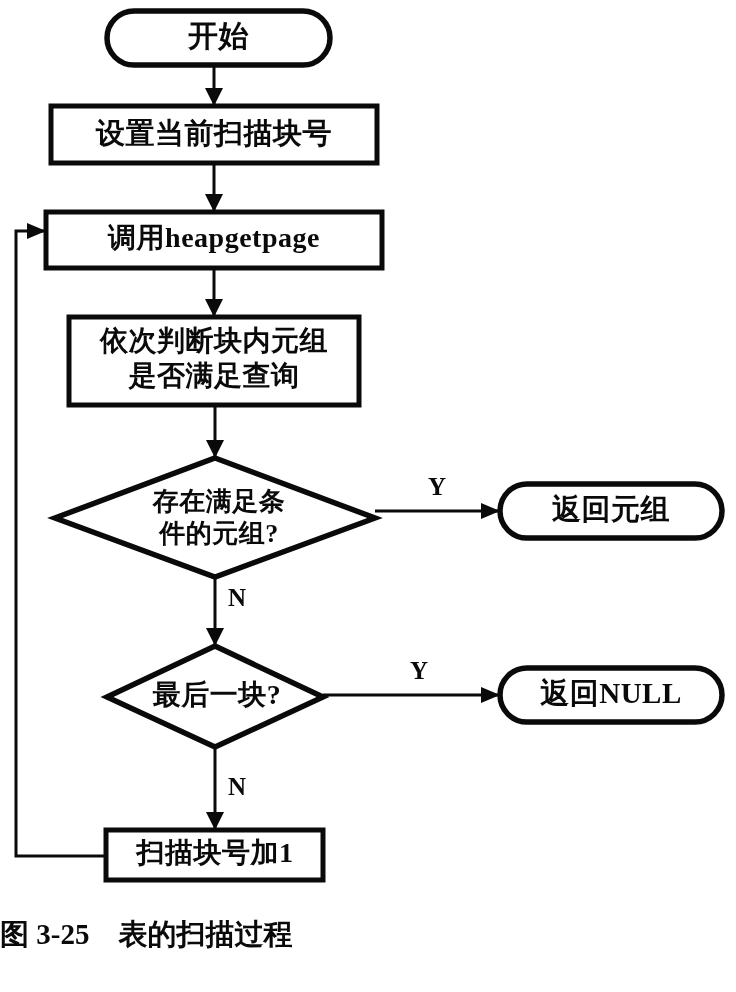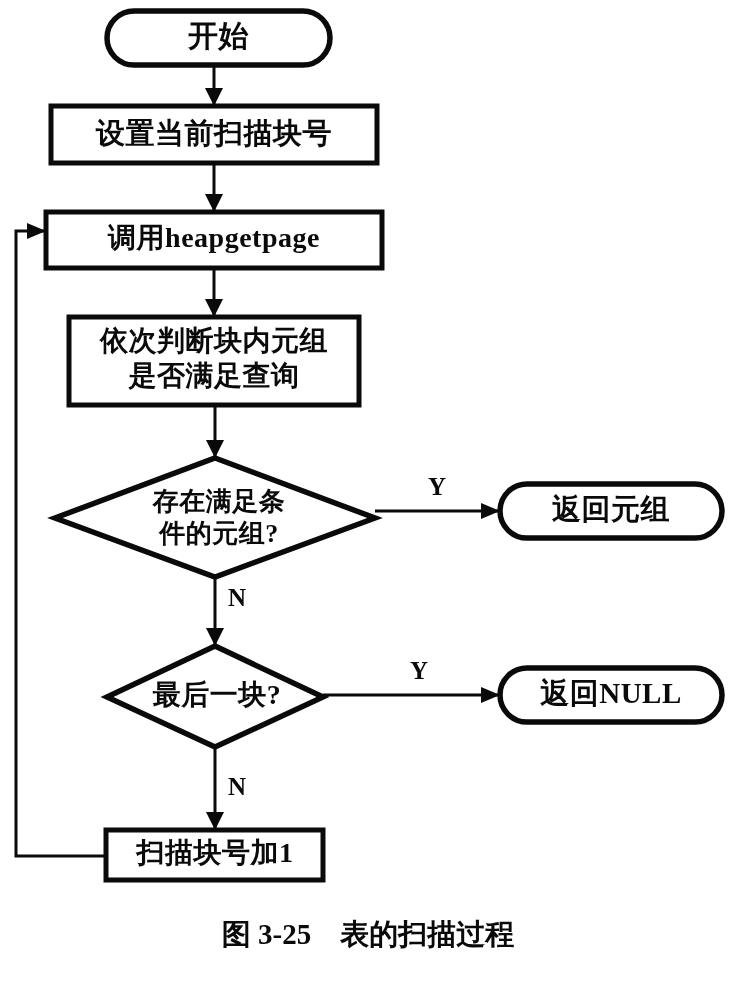--- a/index.html
+++ b/index.html
@@ -67,21 +67,21 @@
     font-weight: bold;
     font-size: 25px;
     fill: #0a0a0a;
     text-anchor: middle;
     dominant-baseline: middle;
   }
   .caption-text {
     position: absolute;
     left: 0;
     width: 736px;
-    text-align: center;
+    text-align: left;
     font-family: "Liberation Serif", "DejaVu Serif", serif;
     font-weight: bold;
     font-size: 29px;
     color: #0a0a0a;
     white-space: pre;
   }
 </style>
 </head>
 <body>
 

